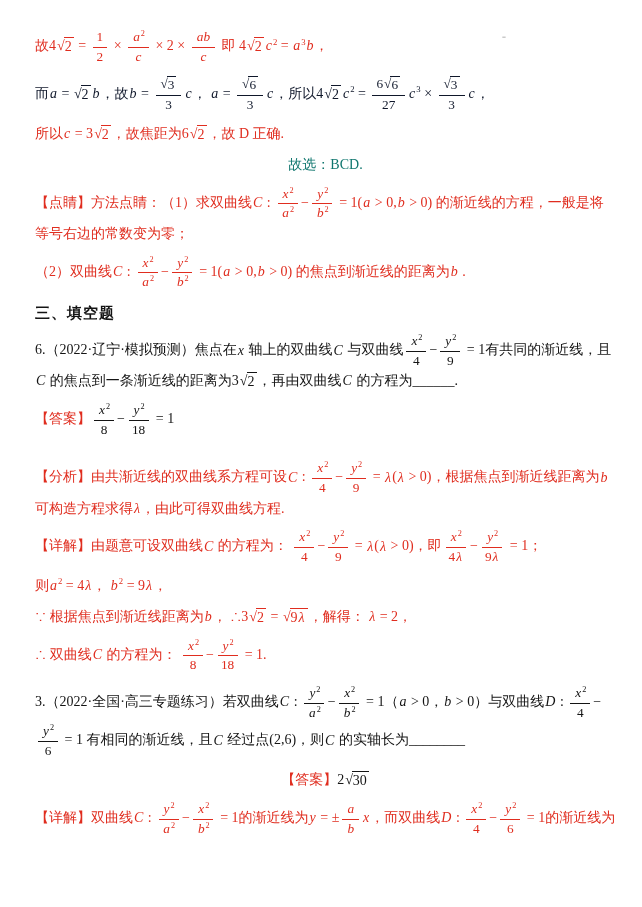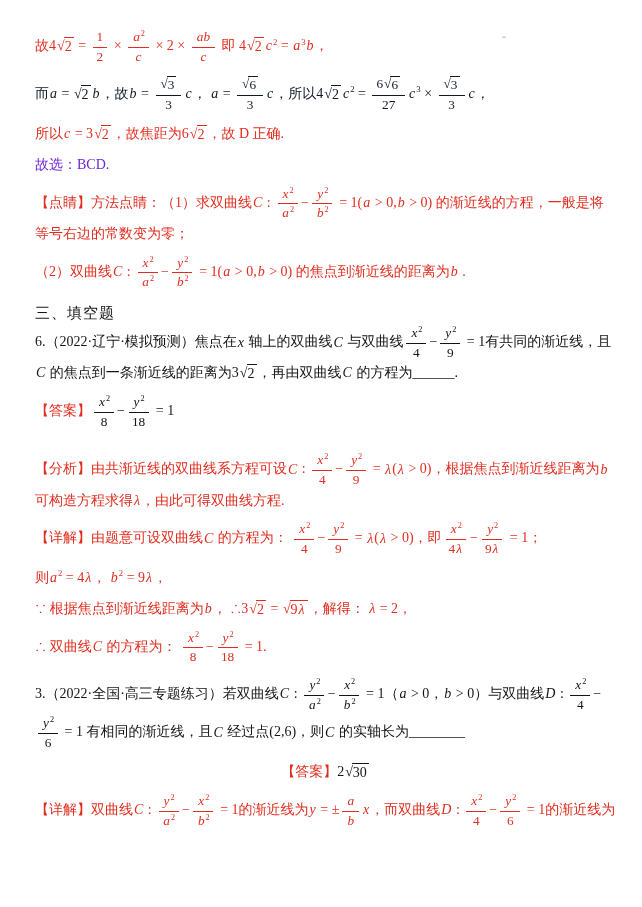--- a/index.html
+++ b/index.html
@@ -19,24 +19,24 @@
   main.doc {
     padding: 28px 26px 0 35px;
   }
   p.para {
     margin: 0 0 9px 0;
     line-height: 1.55;
     word-break: break-all;
   }
   p.heading {
     font-family: "Liberation Sans", sans-serif;
-    font-weight: 400;
+    font-weight: 700;
     font-size: 15px;
     letter-spacing: 1px;
-    margin: 4px 0 0 0;
+    margin: 4px 0 8px 0;
   }
   .text-run { }
   .vr {
     font-style: italic;
     padding: 0 1px;
     font-family: "Liberation Serif", serif;
   }
   sup.sup {
     font-size: 0.62em;
     line-height: 0;
@@ -137,21 +137,21 @@
           </span></span>
         <span class="den"><span class="text-run">3</span></span>
       </span><span class="vr">c</span><span class="text-run">，</span></p>
     <p class="para" style="color: rgb(224, 45, 31);"><span class="text-run">所以</span><span class="vr">c</span><span class="text-run"> = 3</span><span class="sqrt">
         <span class="rad">√</span>
         <span class="sbody"><span class="text-run">2</span></span>
       </span><span class="text-run">，故焦距为6</span><span class="sqrt">
         <span class="rad">√</span>
         <span class="sbody"><span class="text-run">2</span></span>
       </span><span class="text-run">，故 D 正确.</span></p>
-    <p class="para" style="color: #6d28d9;"><span class="text-run">故选：BCD.</span></p>
+    <p class="para" style="color: #0f766e; text-align: center;"><span class="text-run">故选：BCD.</span></p>
     <p class="para" style="color: rgb(224, 45, 31);"><span class="text-run">【点睛】方法点睛：（1）求双曲线</span><span class="vr">C</span><span class="text-run"> : </span><span class="frac">
         <span class="num"><span class="vr">x</span><sup class="sup">2</sup></span>
         <span class="den"><span class="vr">a</span><sup class="sup">2</sup></span>
       </span><span class="text-run">−</span><span class="frac">
         <span class="num"><span class="vr">y</span><sup class="sup">2</sup></span>
         <span class="den"><span class="vr">b</span><sup class="sup">2</sup></span>
       </span><span class="text-run"> = 1(</span><span class="vr">a</span><span class="text-run"> &gt; 0,</span><span class="vr">b</span><span class="text-run"> &gt; 0) 的渐近线的方程，一般是将等号右边的常数变为零；</span></p>
     <p class="para" style="color: rgb(224, 45, 31);"><span class="text-run">（2）双曲线</span><span class="vr">C</span><span class="text-run"> : </span><span class="frac">
         <span class="num"><span class="vr">x</span><sup class="sup">2</sup></span>
         <span class="den"><span class="vr">a</span><sup class="sup">2</sup></span>

